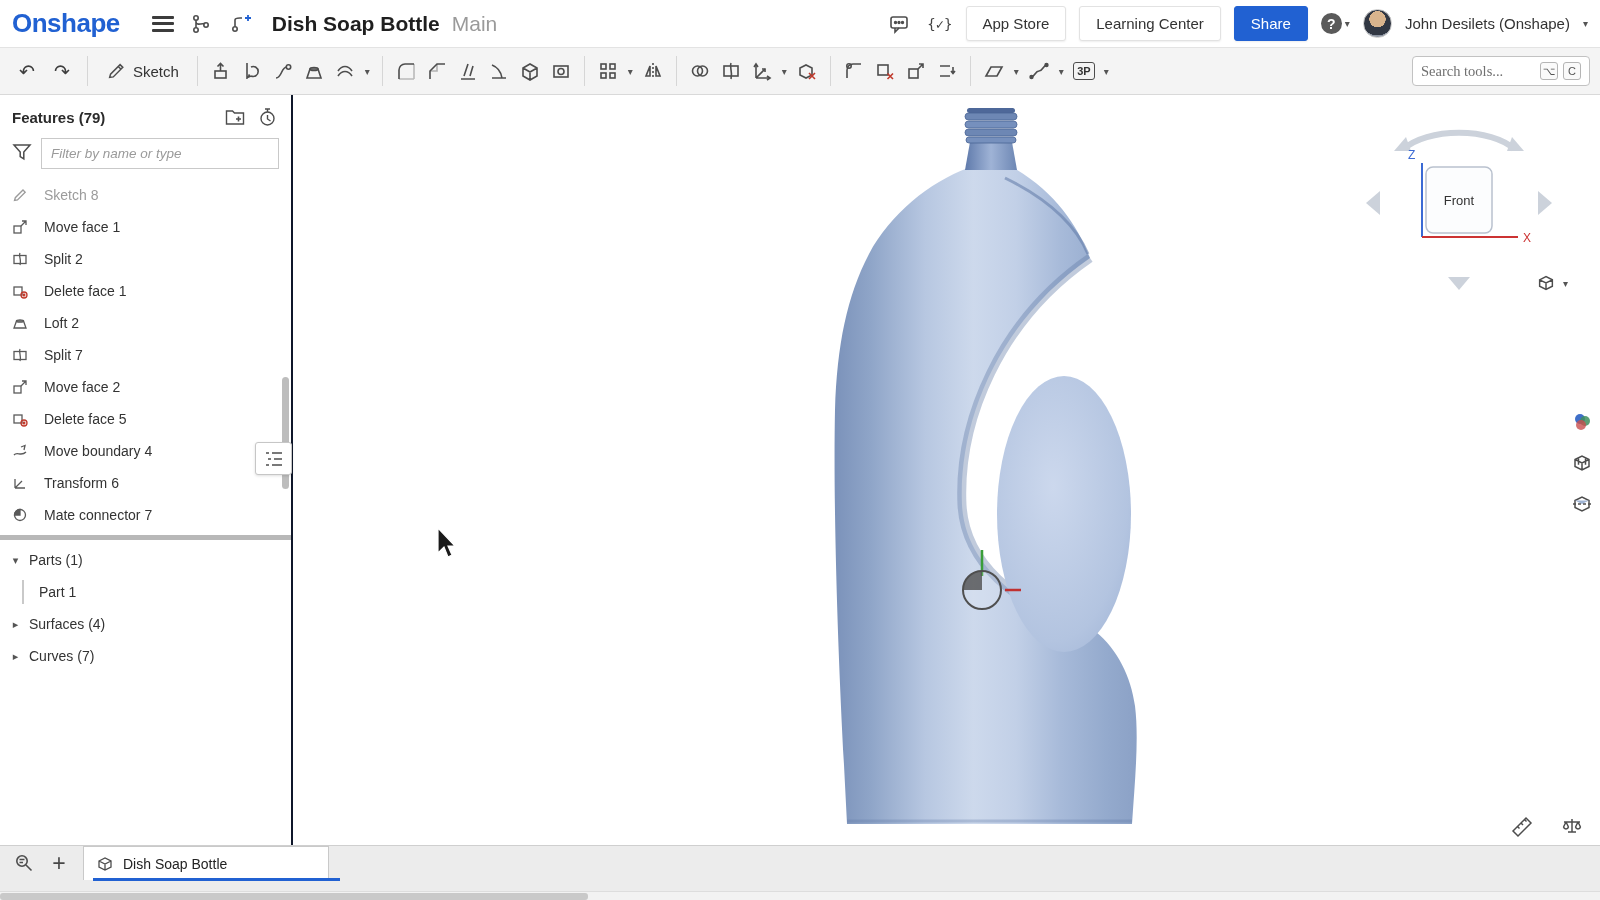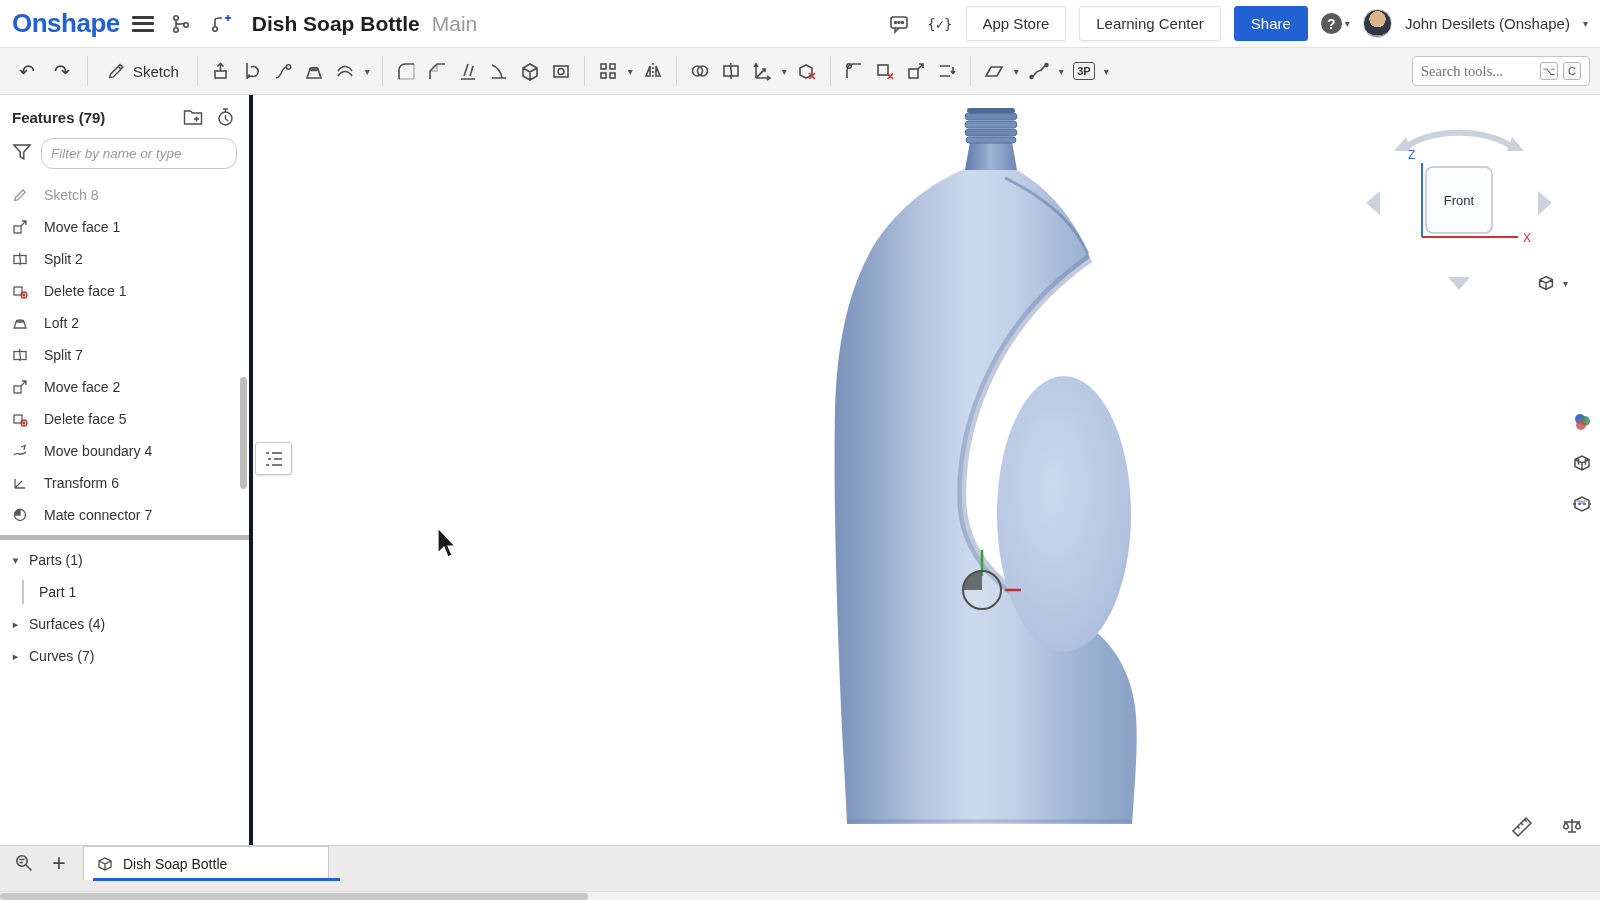--- a/index.html
+++ b/index.html
@@ -1,21 +1,21 @@
 <!DOCTYPE html>
 <html><head>
 <meta charset="utf-8">
 <style>
   *{margin:0;padding:0;box-sizing:border-box}
   html,body{width:1600px;height:900px;overflow:hidden;background:#fff;font-family:"Liberation Sans",sans-serif}
   .app{position:relative;width:1600px;height:900px}
 
   
   .header{position:absolute;top:0;left:0;right:0;height:48px;background:#fff;border-bottom:1px solid #e3e3e3;display:flex;align-items:center;padding:0 12px;gap:10px;z-index:5}
-  .logo{font-size:26px;font-weight:bold;color:#2161d2;letter-spacing:-0.5px;margin-right:0}
+  .logo{font-size:26px;font-weight:bold;color:#2161d2;letter-spacing:-0.5px;margin-right:20px}
   .hamburger{width:26px;height:20px;display:flex;flex-direction:column;justify-content:space-between;padding:2px 2px;cursor:pointer}
   .hamburger i{display:block;height:3px;background:#3c3c3c;border-radius:1px}
   .hicon{width:30px;height:30px;display:grid;place-items:center}
   .doc-title{display:flex;align-items:baseline;gap:12px;margin-left:6px}
   .doc-title .t{font-size:21px;font-weight:bold;color:#1f1f1f}
   .doc-title .w{font-size:21px;color:#9a9a9a}
   .hright{margin-left:auto;display:flex;align-items:center;gap:13px}
   .hbtn{font-size:15px;color:#333;background:#fff;border:1px solid #e2e2e2;border-radius:3px;padding:8px 16px;box-shadow:0 1px 2px rgba(0,0,0,.07);cursor:pointer;white-space:nowrap}
   .hbtn.share{background:#2161d2;border-color:#2161d2;color:#fff}
   .help{display:flex;align-items:center;gap:3px;cursor:pointer}
@@ -34,26 +34,26 @@
   .tbtn{width:30px;height:34px;display:grid;place-items:center;cursor:pointer;flex:none}
   .tbtn svg,.fico svg{display:block}
   .tcaret{width:13px;text-align:center;font-size:10px;color:#555;cursor:pointer;flex:none}
   .tb3p{border:1.5px solid #4d4d4d;border-radius:3px;font-size:11px;font-weight:bold;color:#333;padding:2px 3px}
   .search{margin-left:auto;display:flex;align-items:center;gap:5px;background:#fff;border:1px solid #c2c2c2;border-radius:4px;height:30px;padding:0 8px;width:178px;flex:none}
   .search input{border:none;outline:none;flex:1;min-width:0;font-size:14.5px;color:#555;font-family:Liberation Serif, serif;background:transparent}
   .search input::placeholder{color:#707070}
   .key{width:18px;height:18px;border:1px solid #b5b5b5;border-radius:3px;background:#fafafa;font-size:11px;color:#555;display:grid;place-items:center;flex:none}
 
   
-  .fpanel{position:absolute;top:95px;left:0;width:253px;bottom:55px;background:#fff;border-right:4px solid #0f172a;display:flex;flex-direction:column;z-index:4}
+  .fpanel{position:absolute;top:95px;left:0;width:293px;bottom:55px;background:#fff;border-right:2px solid #0f172a;display:flex;flex-direction:column;z-index:4}
   .fhead{display:flex;align-items:center;padding:11px 12px 8px;gap:8px}
   .fhead .ft{font-size:15px;font-weight:bold;color:#2b2b2b;flex:1}
   .fico{width:24px;height:22px;display:grid;place-items:center;cursor:pointer}
   .frow{display:flex;align-items:center;gap:9px;padding:2px 12px 10px}
-  .frow input{flex:1;height:31px;border:1px solid #c9c9c9;border-radius:12px;padding:0 9px;font-size:13.5px;font-family:inherit;color:#333;outline:none;min-width:0}
+  .frow input{flex:1;height:31px;border:1px solid #c9c9c9;border-radius:0;padding:0 9px;font-size:13.5px;font-family:inherit;color:#333;outline:none;min-width:0}
   .frow input::placeholder{color:#9a9a9a;font-style:italic}
   .flist{flex:1;position:relative;overflow:hidden}
   .fitem{height:32px;display:flex;align-items:center;gap:16px;padding:0 12px;font-size:14px;color:#333;cursor:pointer}
   .fitem.muted{color:#9b9b9b}
   .fitem svg{flex:none}
   .rollback{height:5px;background:#b8b8b8;margin:4px 0;cursor:row-resize}
   .fgroup{height:32px;display:flex;align-items:center;gap:6px;padding:0 8px;font-size:14px;color:#333;cursor:pointer}
   .fgroup .chev{width:15px;text-align:center;font-size:11px;color:#555}
   .fpart{height:32px;display:flex;align-items:center;font-size:14px;color:#333;padding-left:22px;cursor:pointer}
   .fpart .iline{width:2px;height:24px;background:#c9c9c9;margin-right:15px}

